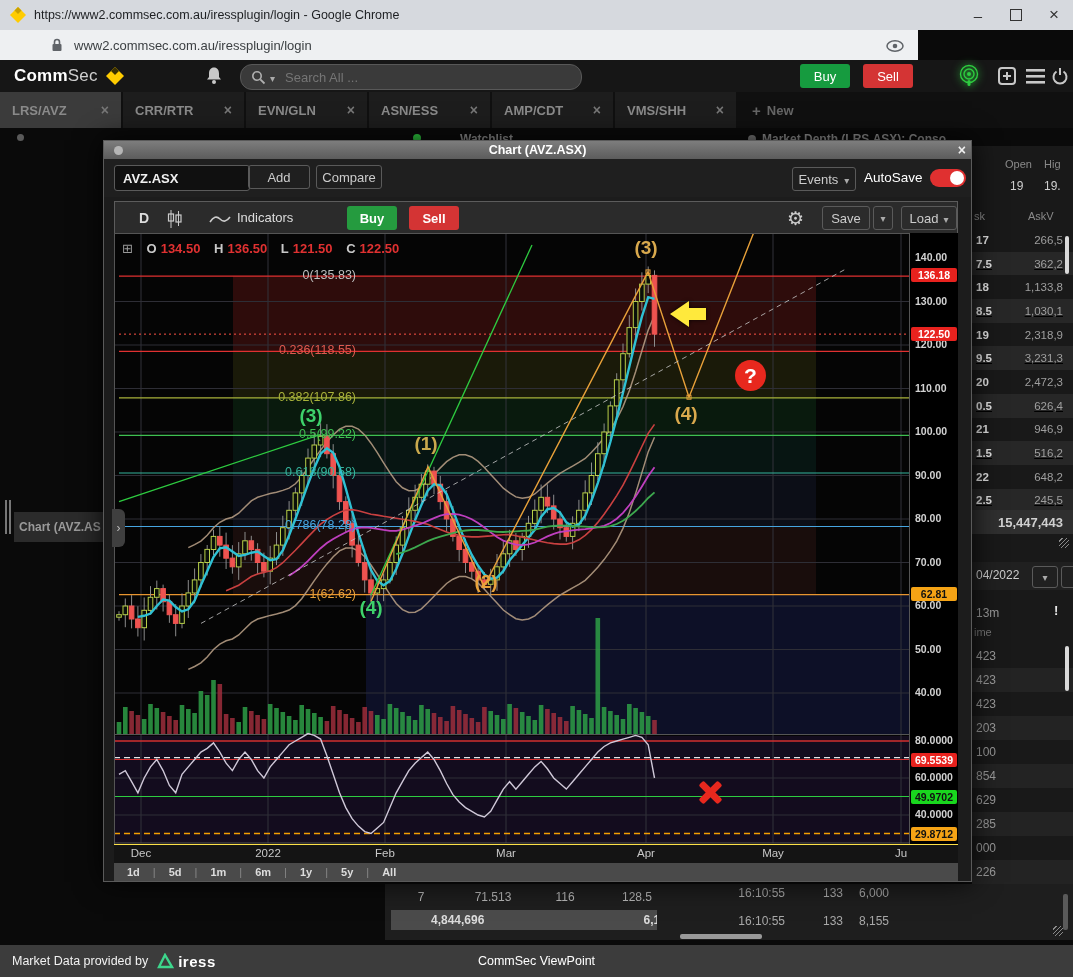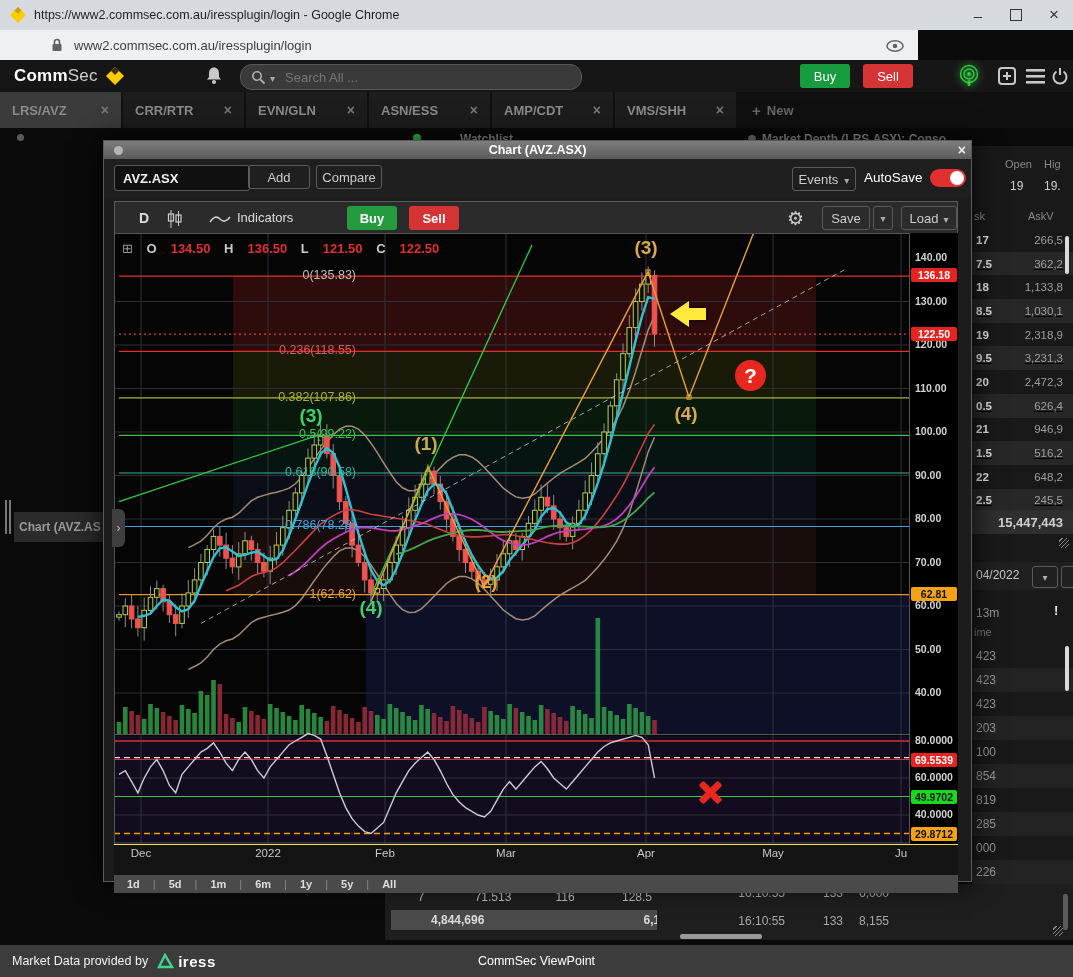--- a/index.html
+++ b/index.html
@@ -71,33 +71,33 @@
   .paxis{position:absolute;left:795px;top:0;width:49px;height:611px;background:#000;border-left:1px solid #555;box-sizing:border-box;}
   .axlabel{position:absolute;left:5px;font-size:10.5px;font-weight:bold;color:#d2d2d2;}
   .pbadge{position:absolute;left:1px;width:46px;height:14px;font-size:10.5px;font-weight:bold;text-align:center;line-height:14px;border-radius:2px;}
   .pbadge.red{background:#e8221e;color:#fff;}
   .pbadge.orange{background:#f5a315;color:#111;}
   .pbadge.green{background:#19d71e;color:#111;}
   .fiblabel{position:absolute;font-size:12.5px;white-space:nowrap;text-align:right;width:240px;}
   .wavelabel{position:absolute;font-size:19px;font-weight:bold;transform:translateX(-50%);}
   .ohlcrow{position:absolute;left:8px;top:8px;font-size:13px;font-weight:bold;color:#c44;}
   .ohlcrow .k{color:#c8c8c8;margin-left:10px;}
-  .ohlcrow .v{color:#e03131;margin-left:14px;}
+  .ohlcrow .v{color:#e03131;margin-left:4px;}
   .ohlcrow .g{color:#999;font-weight:normal;}
   .arrowmark{position:absolute;width:38px;height:26px;filter:drop-shadow(0 0 2px rgba(0,0,0,.8));}
   .arrowmark .tri{position:absolute;left:0;top:0;width:0;height:0;border-top:13px solid transparent;border-bottom:13px solid transparent;border-right:19px solid #ffe93c;}
   .arrowmark .bar{position:absolute;left:18px;top:7px;width:18px;height:12px;background:#ffe93c;}
   .qmark{position:absolute;width:31px;height:31px;border-radius:50%;background:#e8281e;color:#fff;font-size:21px;font-weight:bold;text-align:center;line-height:31px;}
   .xmark{position:absolute;width:30px;height:30px;}
   .xmark i{position:absolute;left:2px;top:12px;width:27px;height:7px;background:#e8281e;border-radius:2px;}
   .xmark i:first-child{transform:rotate(45deg);}
   .xmark i:last-child{transform:rotate(-45deg);}
   .taxis{position:absolute;left:10px;top:703px;width:844px;height:36px;background:#141414;border-top:1px solid #fde047;box-sizing:border-box;}
   .taxis span{position:absolute;top:2px;transform:translateX(-50%);font-size:11.5px;color:#c8c8c8;}
-  .rangerow{position:absolute;left:10px;top:722px;width:844px;height:18px;background:#4a4a4a;display:flex;align-items:center;margin-top:12px;}
+  .rangerow{position:absolute;left:10px;top:722px;width:844px;height:18px;background:#4a4a4a;display:flex;align-items:center;}
   .rangerow .ri{color:#ddd;font-size:11px;font-weight:bold;padding:0 13px;}
   .rangerow .sep{color:#888;font-size:11px;}
   .expander{position:absolute;left:8px;top:368px;width:13px;height:38px;background:#3f3f3f;border-radius:0 6px 6px 0;color:#bbb;font-size:12px;display:flex;align-items:center;justify-content:center;}
   
   .docktab{position:absolute;left:14px;top:384px;width:96px;height:30px;background:#2b2b2b;overflow:hidden;display:flex;align-items:center;}
   .docktab span{color:#9a9a9a;font-size:12px;font-weight:bold;margin-left:5px;white-space:nowrap;}
   .dockgrip{position:absolute;left:5px;top:372px;width:6px;height:34px;border-left:2px solid #777;border-right:2px solid #777;box-sizing:border-box;}
   .btable{position:absolute;background:#1e1e1e;}
   .btable .cells{position:absolute;width:100%;display:flex;color:#b5b5b5;font-size:12px;}
   .totbar{position:absolute;background:#4b4b4b;display:flex;align-items:center;color:#dcdcdc;font-weight:bold;font-size:12px;}
@@ -310,21 +310,21 @@
           <div class="vrow alt">
             <span>203</span>
           </div>
           <div class="vrow">
             <span>100</span>
           </div>
           <div class="vrow alt">
             <span>854</span>
           </div>
           <div class="vrow">
-            <span>819</span>
+            <span>629</span>
           </div>
           <div class="vrow alt">
             <span>285</span>
           </div>
           <div class="vrow">
             <span>000</span>
           </div>
           <div class="vrow alt">
             <span>226</span>
           </div>

